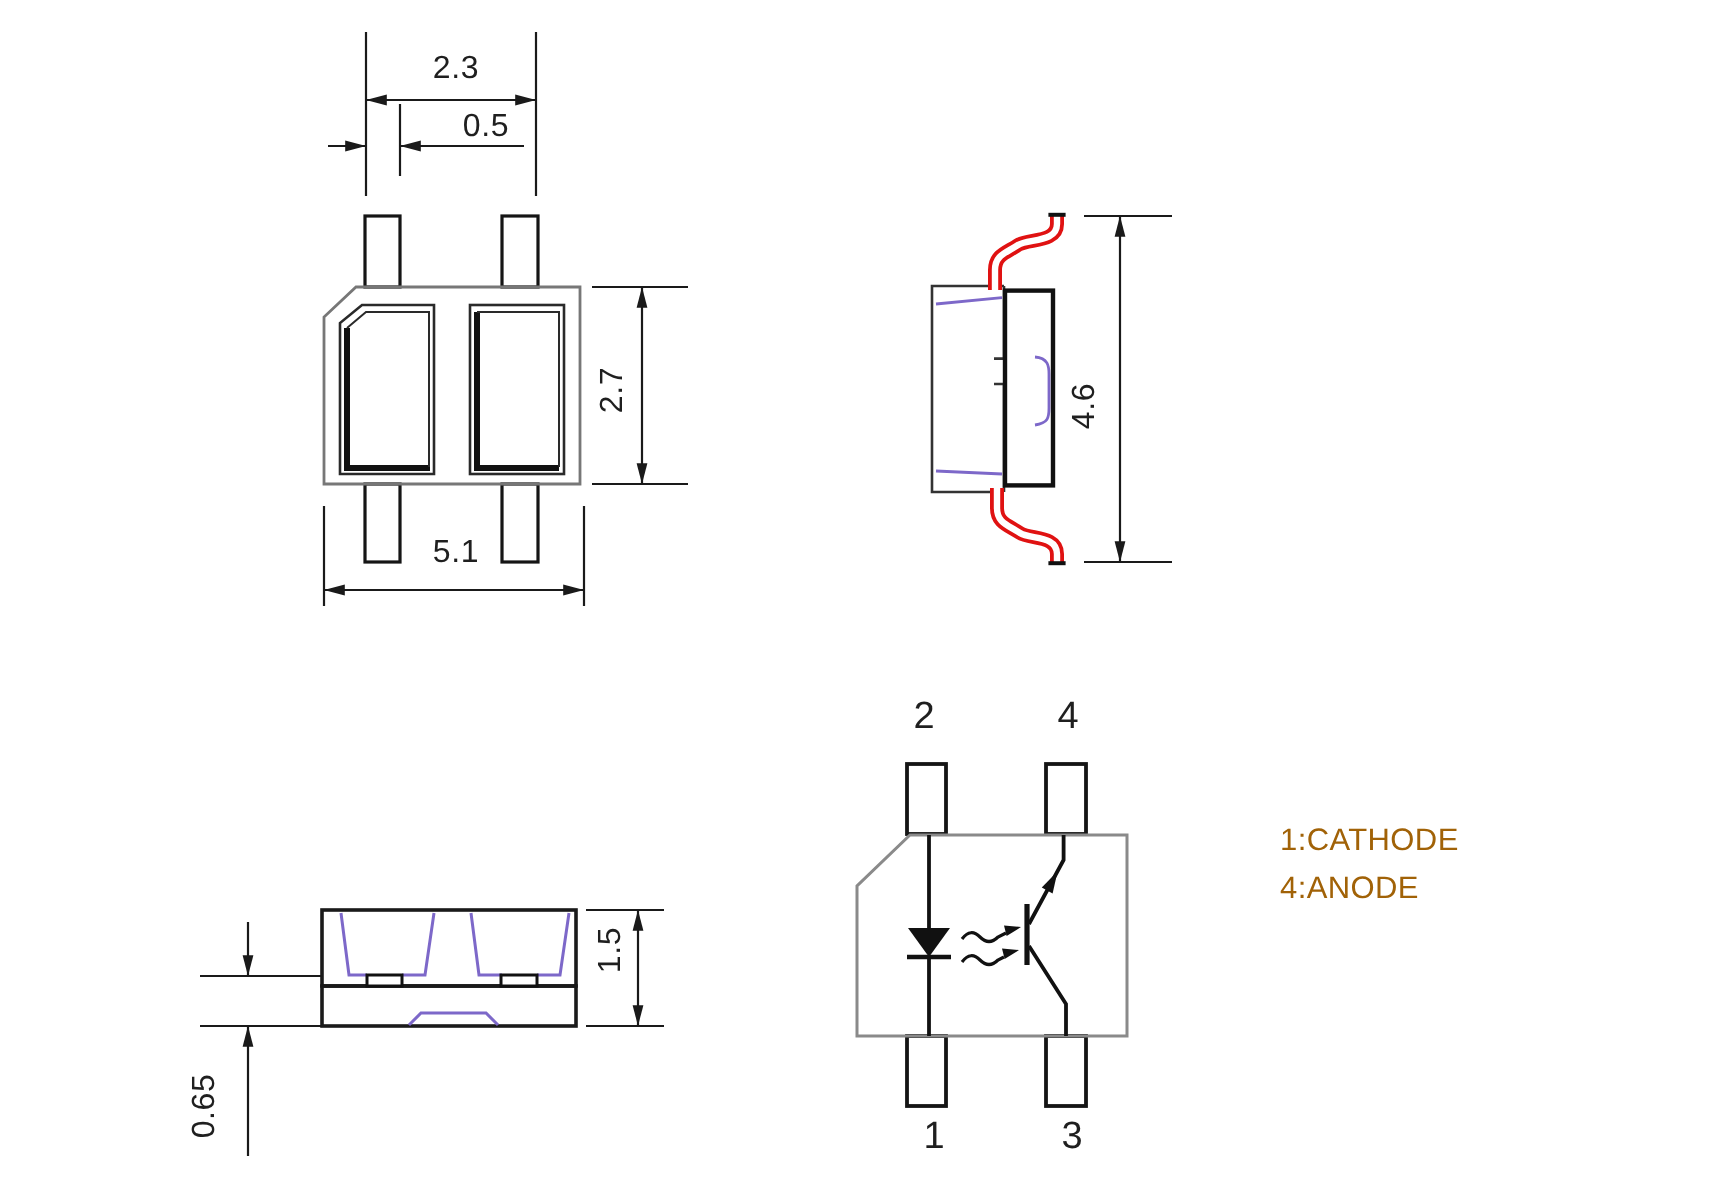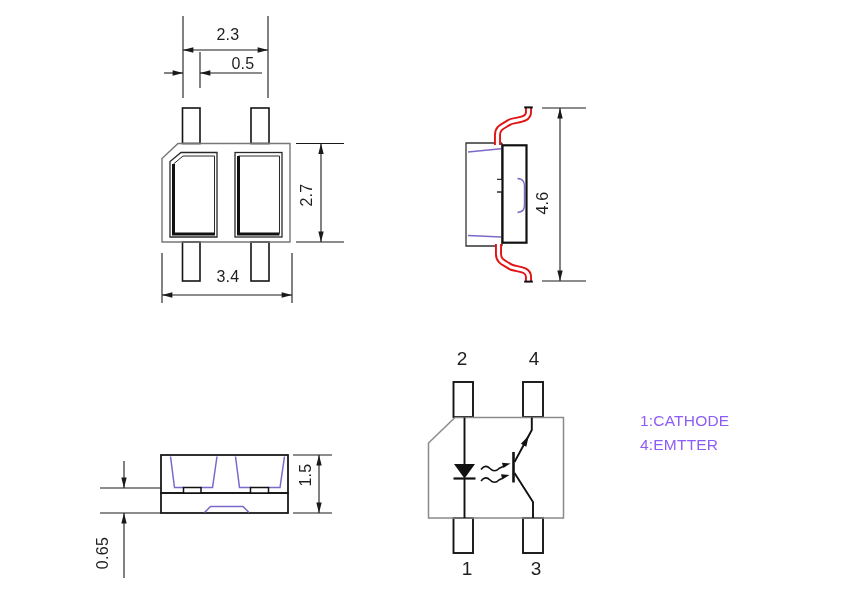--- a/index.html
+++ b/index.html
@@ -16,21 +16,21 @@
     color:#1f1f1f;
     white-space:nowrap;
     transform:translate(-50%,-50%);
     user-select:none;
   }
   .dim{font-size:16px;letter-spacing:.3px;}
   .dim.v{transform:translate(-50%,-50%) rotate(-90deg);}
   .pinlbl{font-size:19px;}
   .legend{
     position:absolute;left:640px;top:409px;
-    font-size:15.5px;line-height:24px;color:#8b5cf6;
+    font-size:15.5px;line-height:24px;color:#a16207;
     letter-spacing:.2px;
   }
   .legend span{display:block;}
 </style>
 </head>
 <body>
 
 <div class="canvas">
 
   <svg width="855" height="599" viewBox="0 0 855 599" aria-hidden="true">
@@ -179,28 +179,28 @@
         <path d="M514.5,462 L531.8,430 L531.8,417.5" stroke-width="1.9"></path>
         <polygon points="528.8,435.6 526.3,446.8 520.9,443.8" fill="#111" stroke="none"></polygon>
         <path d="M514.5,473 L533,502 L533,518" stroke-width="1.9"></path>
       </g>
     </g>
   </svg>
 
   <span class="lbl dim" style="left:228px;top:35px;">2.3</span>
   <span class="lbl dim" style="left:243px;top:64px;text-align:center;">0.5</span>
   <span class="lbl dim v" style="left:307px;top:195px;">2.7</span>
-  <span class="lbl dim" style="left:228px;top:277px;">3.4</span>
+  <span class="lbl dim" style="left:228px;top:277px;">5.1</span>
   <span class="lbl dim v" style="left:543px;top:203px;">4.6</span>
   <span class="lbl dim v" style="left:306px;top:475px;">1.5</span>
   <span class="lbl dim v" style="left:103px;top:553px;">0.65</span>
 
   <span class="lbl pinlbl" style="left:462px;top:359px;">2</span>
   <span class="lbl pinlbl" style="left:534px;top:359px;">4</span>
   <span class="lbl pinlbl" style="left:467px;top:569px;">1</span>
   <span class="lbl pinlbl" style="left:536px;top:569px;">3</span>
 
   <div class="legend">
     <span>1:CATHODE</span>
-    <span>4:EMTTER</span>
+    <span>4:ANODE</span>
   </div>
 
 </div>
 
 </body></html>

